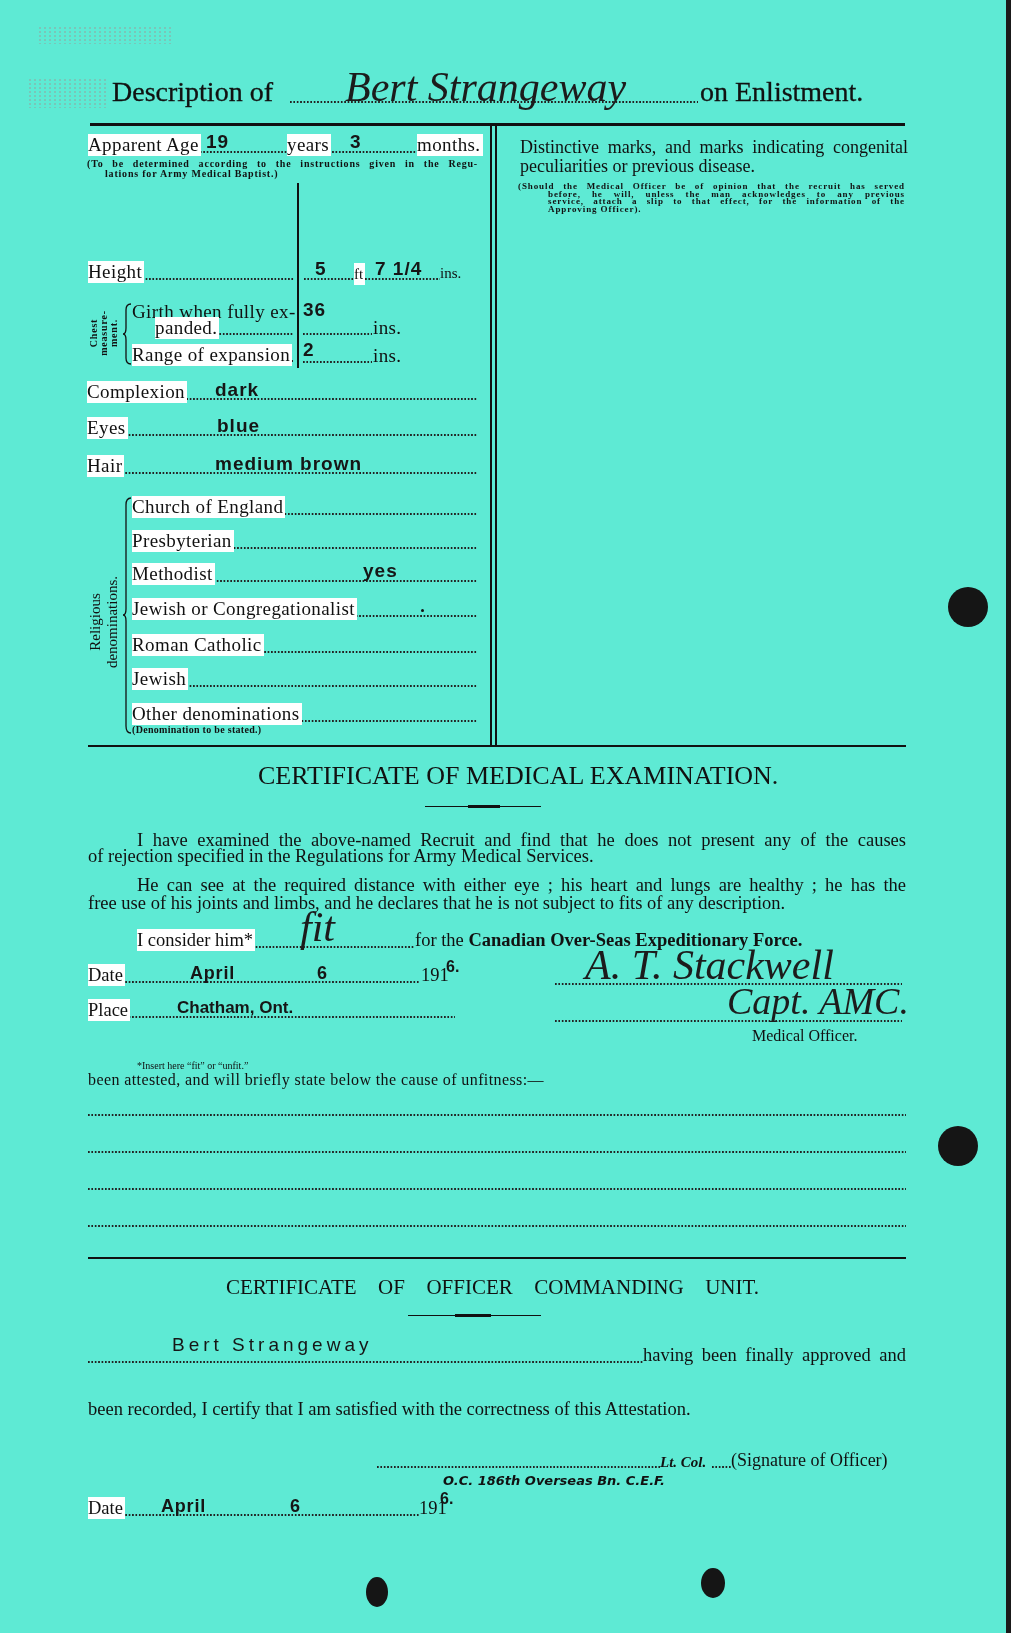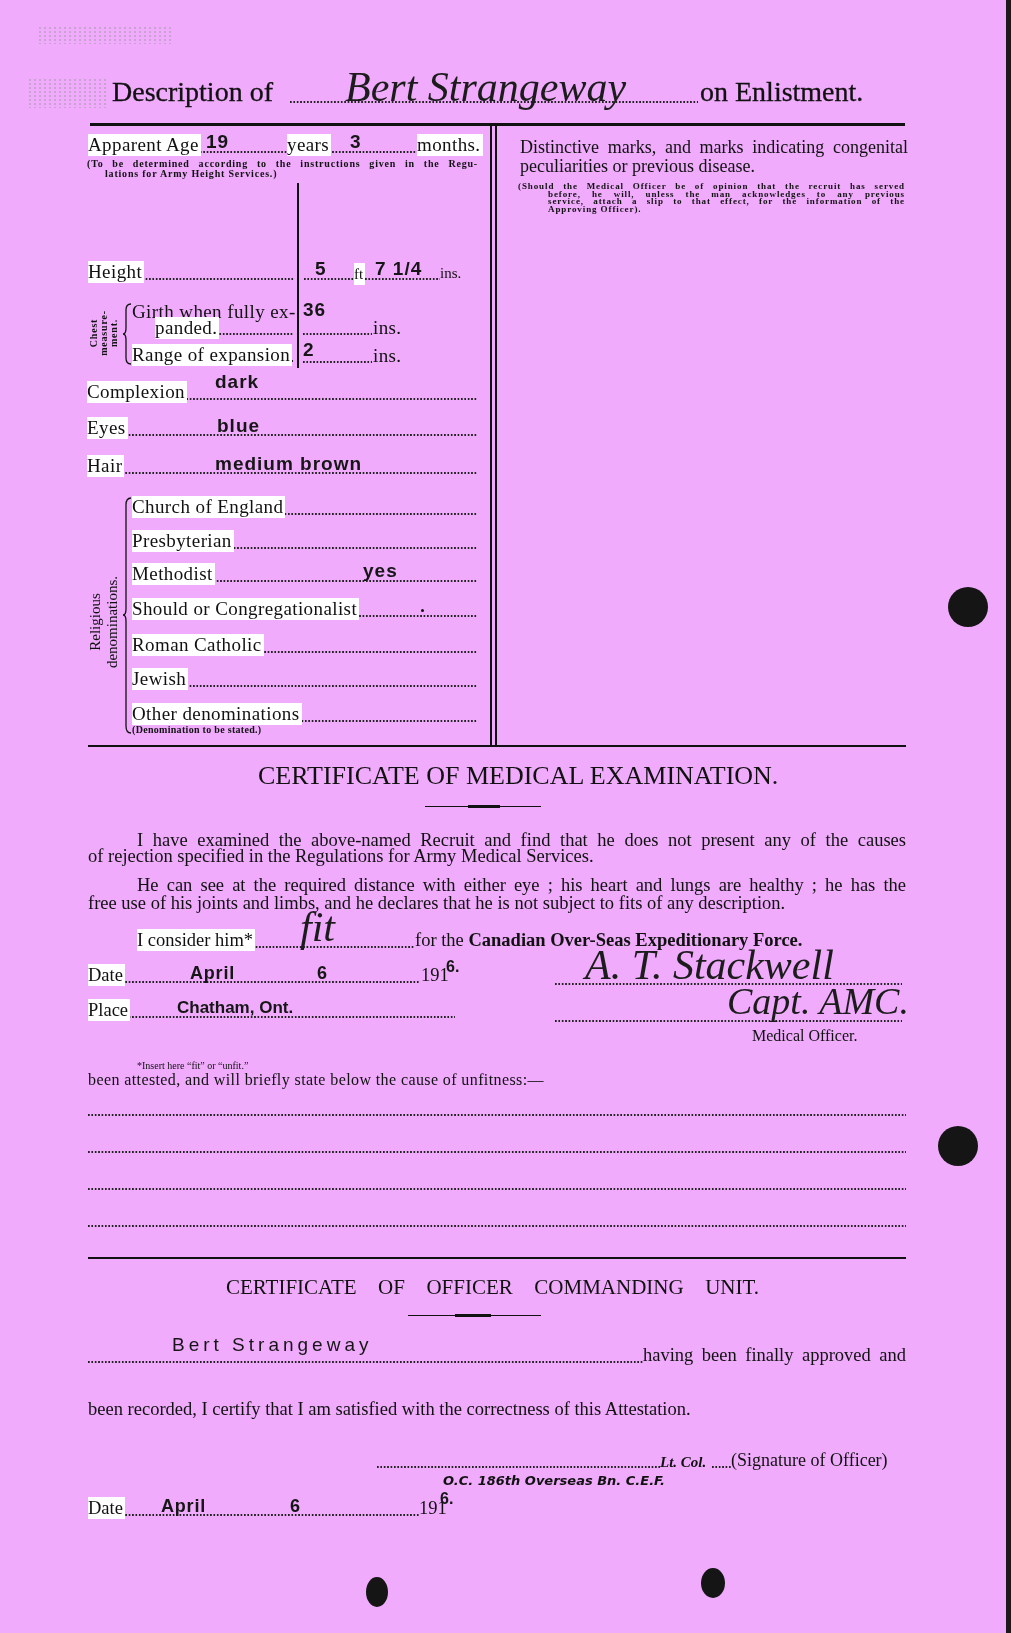--- a/index.html
+++ b/index.html
@@ -1,16 +1,16 @@
 <!DOCTYPE html>
 <html><head>
 <meta charset="utf-8">
 <style>
 html,body{margin:0;padding:0;background:#fff;}
-.page{position:relative;width:1011px;height:1633px;background:#f0abfc;overflow:hidden;color:#111;font-family:"Liberation Serif",serif;}
+.page{position:relative;width:1011px;height:1633px;background:#5eead4;overflow:hidden;color:#111;font-family:"Liberation Serif",serif;}
 .t{position:absolute;white-space:nowrap;line-height:22px;font-size:18.5px;}
 .bg{background:#fff;padding-right:2px;}
 .j{text-align:justify;text-align-last:justify;}
 .lbl{font-size:19px;letter-spacing:0.4px;}
 .type{position:absolute;white-space:nowrap;font-family:Liberation Sans, sans-serif;font-weight:bold;font-size:19px;letter-spacing:1px;line-height:24px;color:#161616;}
 .hand{position:absolute;white-space:nowrap;font-family:"Liberation Serif",serif;font-style:italic;color:#1c1c1c;line-height:1;}
 .small{font-size:10px;font-weight:bold;letter-spacing:0.8px;line-height:9px;}
 .tiny{font-size:9px;font-weight:bold;letter-spacing:0.9px;line-height:7.5px;}
 .lead{position:absolute;height:2px;background-image:radial-gradient(circle at 1px 1px,#222 0.85px,transparent 1.15px);background-size:3.4px 2px;background-repeat:repeat-x;}
 .rule{position:absolute;background:#111;}
@@ -39,21 +39,21 @@
   <div class="rule" style="left:490px;top:124px;width:2px;height:622px;"></div>
   <div class="rule" style="left:495px;top:124px;width:2px;height:622px;"></div>
 
   <div class="lead" style="left:88px;top:151px;width:329px;"></div>
   <div class="t lbl bg" style="left:88px;top:134px;">Apparent Age</div>
   <div class="t lbl bg" style="left:287px;top:134px;">years</div>
   <div class="t lbl bg" style="left:417px;top:134px;">months.</div>
   <div class="type" style="left:206px;top:130px;">19</div>
   <div class="type" style="left:350px;top:130px;">3</div>
   <div class="t small j" style="left:87px;top:159px;width:391px;">(To be determined according to the instructions given in the Regu-</div>
-  <div class="t small" style="left:105px;top:169px;">lations for Army Height Services.)</div>
+  <div class="t small" style="left:105px;top:169px;">lations for Army Medical Baptist.)</div>
 
   <div class="rule" style="left:297px;top:183px;width:1.5px;height:185px;"></div>
 
   <div class="lead" style="left:88px;top:278px;width:206px;"></div>
   <div class="lead" style="left:304px;top:278px;width:136px;"></div>
   <div class="t lbl bg" style="left:88px;top:261px;">Height</div>
   <div class="type" style="left:315px;top:257px;">5</div>
   <div class="t bg" style="left:354px;top:263px;font-size:15px;">ft</div>
   <div class="type" style="left:375px;top:257px;">7 1/4</div>
   <div class="t" style="left:440px;top:262px;font-size:15px;">ins.</div>
@@ -74,21 +74,21 @@
 
   <div class="type" style="left:303px;top:298px;">36</div>
   <div class="lead" style="left:303px;top:333px;width:69px;"></div>
   <div class="t lbl" style="left:373px;top:317px;">ins.</div>
   <div class="type" style="left:303px;top:338px;">2</div>
   <div class="lead" style="left:303px;top:361px;width:69px;"></div>
   <div class="t lbl" style="left:373px;top:345px;">ins.</div>
 
   <div class="lead" style="left:88px;top:398px;width:390px;"></div>
   <div class="t lbl bg" style="left:87px;top:381px;">Complexion</div>
-  <div class="type" style="left:215px;top:370px;">dark</div>
+  <div class="type" style="left:215px;top:378px;">dark</div>
 
   <div class="lead" style="left:88px;top:434px;width:390px;"></div>
   <div class="t lbl bg" style="left:87px;top:417px;">Eyes</div>
   <div class="type" style="left:217px;top:414px;">blue</div>
 
   <div class="lead" style="left:88px;top:472px;width:390px;"></div>
   <div class="t lbl bg" style="left:87px;top:455px;">Hair</div>
   <div class="type" style="left:215px;top:452px;">medium brown</div>
 
   <div class="vlabel" style="left:41px;top:605px;width:125px;height:34px;font-size:15px;line-height:17px;">
@@ -103,21 +103,21 @@
   <div class="t lbl bg" style="left:132px;top:496px;">Church of England</div>
 
   <div class="lead" style="left:132px;top:547px;width:345px;"></div>
   <div class="t lbl bg" style="left:132px;top:530px;">Presbyterian</div>
 
   <div class="lead" style="left:132px;top:580px;width:345px;"></div>
   <div class="t lbl bg" style="left:132px;top:563px;">Methodist</div>
   <div class="type" style="left:363px;top:559px;">yes</div>
 
   <div class="lead" style="left:132px;top:615px;width:345px;"></div>
-  <div class="t lbl bg" style="left:132px;top:598px;">Should or Congregationalist</div>
+  <div class="t lbl bg" style="left:132px;top:598px;">Jewish or Congregationalist</div>
   <div class="rule" style="left:421px;top:609px;width:3px;height:3px;border-radius:50%;"></div>
 
   <div class="lead" style="left:132px;top:651px;width:345px;"></div>
   <div class="t lbl bg" style="left:132px;top:634px;">Roman Catholic</div>
 
   <div class="lead" style="left:132px;top:685px;width:345px;"></div>
   <div class="t lbl bg" style="left:132px;top:668px;">Jewish</div>
 
   <div class="lead" style="left:132px;top:720px;width:345px;"></div>
   <div class="t lbl bg" style="left:132px;top:703px;">Other denominations</div>

